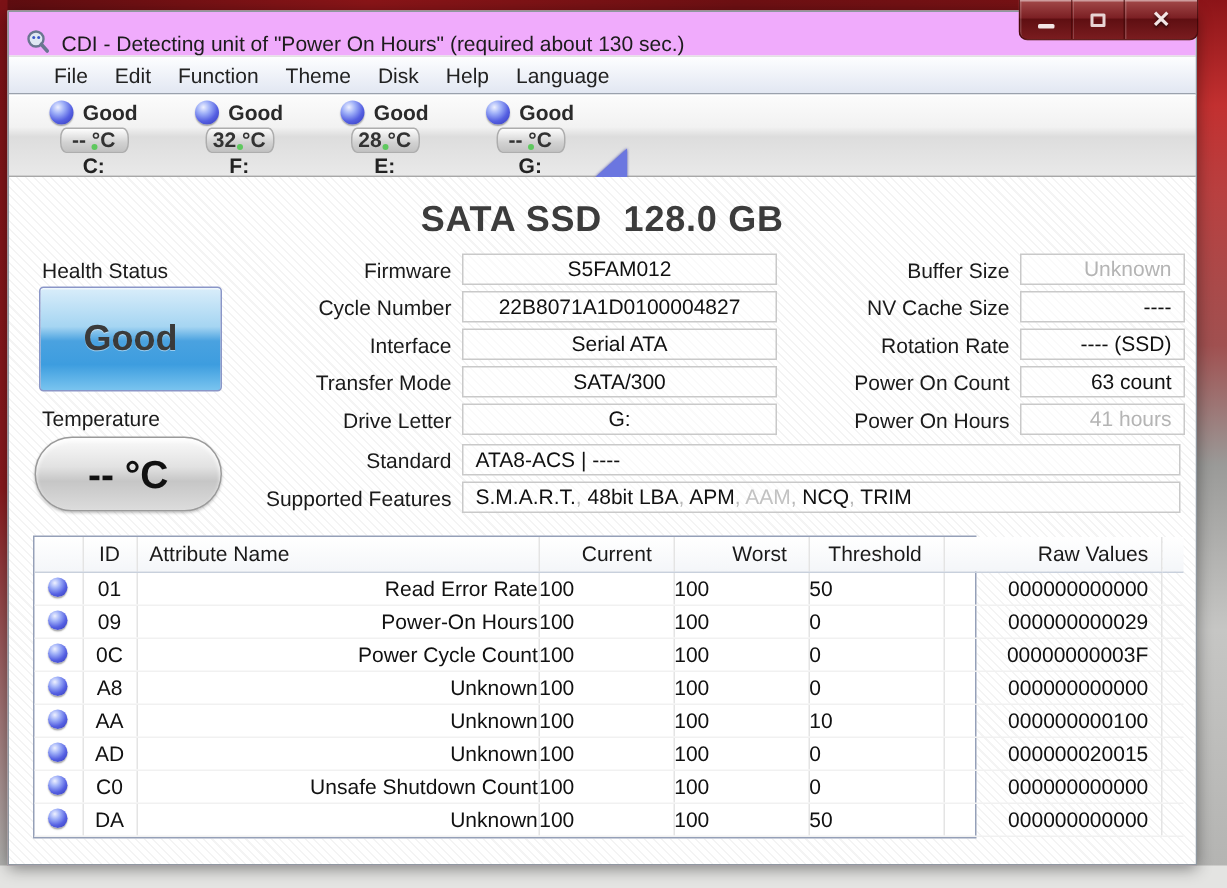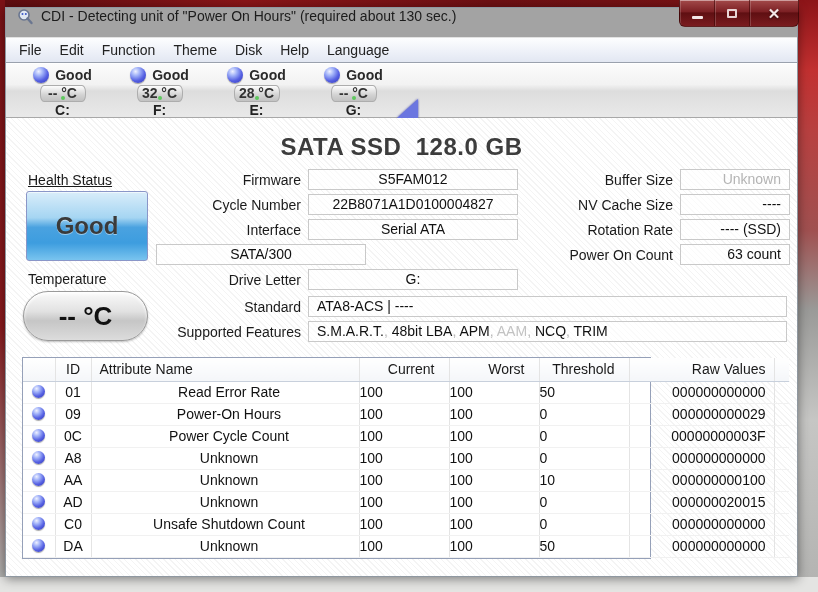--- a/index.html
+++ b/index.html
@@ -46,27 +46,27 @@
   
   .app-window {
     position:absolute; left:5px; top:7px; width:793px; height:570px;
     background:#ffffff;
     border:1px solid #8f98a1;
     box-shadow:0 2px 10px rgba(0,0,0,0.45);
     z-index:10;
   }
 
   
-  .title-bar { height:29px; display:flex; align-items:flex-start; background:#a3a3a3; padding-left:10px; }
+  .title-bar { height:29px; display:flex; align-items:flex-end; background:#f0abfc; padding-left:10px; }
   .app-icon { width:18px; height:18px; margin-right:7px; flex:0 0 auto; }
   .window-title { font-size:14px; color:#1c1c1c; white-space:nowrap; }
 
   
   .menu-bar {
-    height:26px; display:flex; align-items:center; padding-left:4px;
+    height:26px; display:flex; align-items:center; padding-left:21px;
     background:linear-gradient(180deg,#fdfeff 0%,#eef1f8 55%,#e2e7f2 100%);
     border-top:1px solid #e2e2e2;
     border-bottom:1px solid #9aa1ad;
   }
   .menu-item { padding:0 9px; font-size:14px; color:#222; line-height:24px; cursor:default; }
 
   
   .drive-strip {
     height:55px; position:relative;
     background:linear-gradient(180deg,#fcfcfc 0%,#f2f2f2 40%,#dddddd 52%,#e9e9e9 100%);
@@ -104,21 +104,21 @@
     position:relative; height:458px; background:#ffffff;
     background-image:repeating-linear-gradient(45deg, transparent 0 3px, rgba(0,0,0,0.045) 3px 4px);
   }
   .disk-title {
     position:absolute; top:15px; left:0; width:100%;
     text-align:center; font-size:24px; font-weight:bold; color:#3c3c3c;
     white-space:pre; letter-spacing:0.5px;
   }
 
   .side-label { position:absolute; font-size:14px; color:#1a1a1a; }
-  .health-label { left:22px; top:54px;text-decoration:underline; }
+  .health-label { left:22px; top:54px; }
   .temp-label   { left:22px; top:153px; }
 
   .health-button {
     position:absolute; left:20px; top:73px; width:122px; height:70px;
     border:1px solid #8a96c8; border-radius:3px;
     background:linear-gradient(180deg,#d9edfa 0%,#a5d5f2 38%,#4aa2e0 52%,#3d9ddf 75%,#79c4ef 100%);
     display:flex; align-items:center; justify-content:center;
     font-size:24px; font-weight:bold; color:#3a3a3a;
     text-shadow:0 1px 0 rgba(255,255,255,0.45);
     box-shadow:inset 0 1px 0 rgba(255,255,255,0.6);
@@ -167,21 +167,21 @@
     white-space:nowrap; overflow:hidden;
   }
   table.smart td {
     height:22px; font-size:14px; color:#111;
     border-bottom:1px solid #f1f1f1; white-space:nowrap; overflow:hidden;
   }
   table.smart td + td, table.smart th + th { border-left:1px solid #e4e4e4; }
   .c-orb { text-align:center; }
   .orb-sm { width:13px; height:13px; margin-top:2px; }
   .c-id { text-align:center; }
-  .c-name { text-align:center; padding-left:8px; }
+  .c-name { text-align:right; padding-left:8px; }
   th.c-name { text-align:left; padding-left:8px; }
   .c-num { text-align:left; padding-right:14px; }
   th.c-num { text-align:right; padding-right:14px; }
   .c-raw { text-align:right; padding-right:8px; }
   th.c-raw { text-align:right; padding-right:8px; }
   .c-gut { border-left:1px solid #e4e4e4; }
 </style>
 </head>
 <body>
 
@@ -290,20 +290,21 @@
         </div>
         <div class="field-row">
           <div class="field-label">Cycle Number</div>
           <div class="field-box">22B8071A1D0100004827</div>
         </div>
         <div class="field-row">
           <div class="field-label">Interface</div>
           <div class="field-box">Serial ATA</div>
         </div>
         <div class="field-row">
+          <div class="field-label">Transfer Mode</div>
           <div class="field-box">SATA/300</div>
         </div>
         <div class="field-row">
           <div class="field-label">Drive Letter</div>
           <div class="field-box">G:</div>
         </div>
       </div>
     <div class="fields-right">
         <div class="field-row">
           <div class="field-label">Buffer Size</div>
@@ -313,20 +314,24 @@
           <div class="field-label">NV Cache Size</div>
           <div class="field-box">----</div>
         </div>
         <div class="field-row">
           <div class="field-label">Rotation Rate</div>
           <div class="field-box">---- (SSD)</div>
         </div>
         <div class="field-row">
           <div class="field-label">Power On Count</div>
           <div class="field-box">63 count</div>
+        </div>
+        <div class="field-row">
+          <div class="field-label">Power On Hours</div>
+          <div class="field-box dim">41 hours</div>
         </div>
       </div>
 
     <div class="field-row standard-row">
       <div class="field-label">Standard</div>
       <div class="field-box">ATA8-ACS | ----</div>
     </div>
 
     <div class="field-row features-row">
       <div class="field-label">Supported Features</div>

